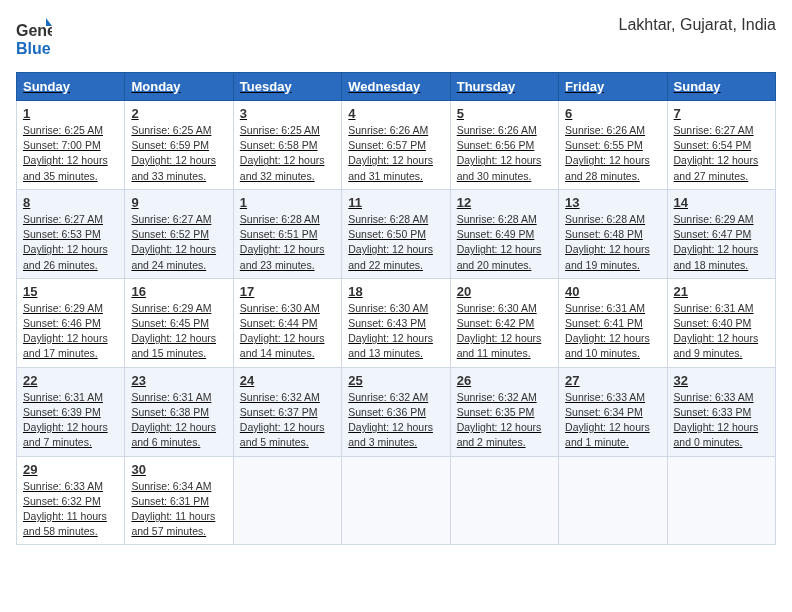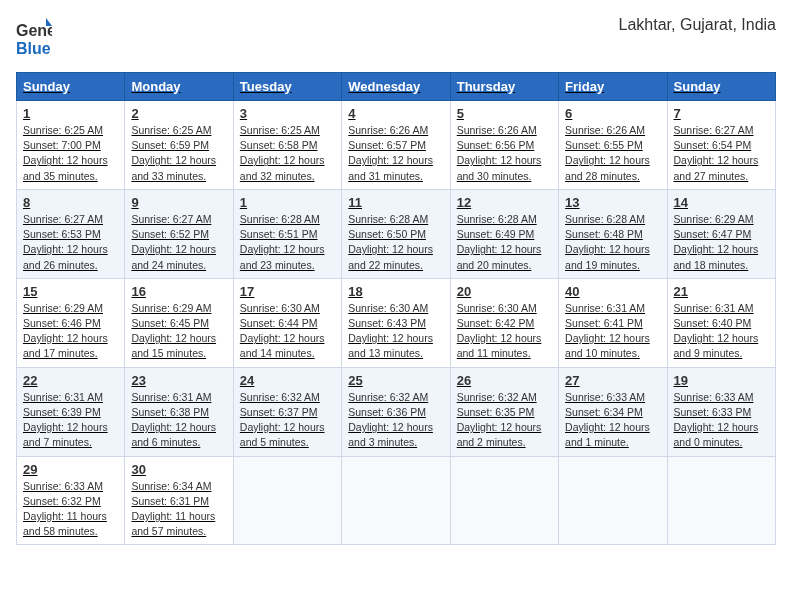--- a/index.html
+++ b/index.html
@@ -133,21 +133,21 @@
         <td><span class="day-num">40</span><span class="day-info">Sunrise: 6:31 AM<br>Sunset: 6:41 PM<br>Daylight: 12 hours and 10 minutes.</span></td>
         <td><span class="day-num">21</span><span class="day-info">Sunrise: 6:31 AM<br>Sunset: 6:40 PM<br>Daylight: 12 hours and 9 minutes.</span></td>
       </tr>
       <tr>
         <td><span class="day-num">22</span><span class="day-info">Sunrise: 6:31 AM<br>Sunset: 6:39 PM<br>Daylight: 12 hours and 7 minutes.</span></td>
         <td><span class="day-num">23</span><span class="day-info">Sunrise: 6:31 AM<br>Sunset: 6:38 PM<br>Daylight: 12 hours and 6 minutes.</span></td>
         <td><span class="day-num">24</span><span class="day-info">Sunrise: 6:32 AM<br>Sunset: 6:37 PM<br>Daylight: 12 hours and 5 minutes.</span></td>
         <td><span class="day-num">25</span><span class="day-info">Sunrise: 6:32 AM<br>Sunset: 6:36 PM<br>Daylight: 12 hours and 3 minutes.</span></td>
         <td><span class="day-num">26</span><span class="day-info">Sunrise: 6:32 AM<br>Sunset: 6:35 PM<br>Daylight: 12 hours and 2 minutes.</span></td>
         <td><span class="day-num">27</span><span class="day-info">Sunrise: 6:33 AM<br>Sunset: 6:34 PM<br>Daylight: 12 hours and 1 minute.</span></td>
-        <td><span class="day-num">19</span><span class="day-info">Sunrise: 6:33 AM<br>Sunset: 6:33 PM<br>Daylight: 12 hours and 0 minutes.</span></td>
+        <td><span class="day-num">32</span><span class="day-info">Sunrise: 6:33 AM<br>Sunset: 6:33 PM<br>Daylight: 12 hours and 0 minutes.</span></td>
       </tr>
       <tr>
         <td><span class="day-num">29</span><span class="day-info">Sunrise: 6:33 AM<br>Sunset: 6:32 PM<br>Daylight: 11 hours and 58 minutes.</span></td>
         <td><span class="day-num">30</span><span class="day-info">Sunrise: 6:34 AM<br>Sunset: 6:31 PM<br>Daylight: 11 hours and 57 minutes.</span></td>
         <td class="empty"></td>
         <td class="empty"></td>
         <td class="empty"></td>
         <td class="empty"></td>
         <td class="empty"></td>
       </tr>

